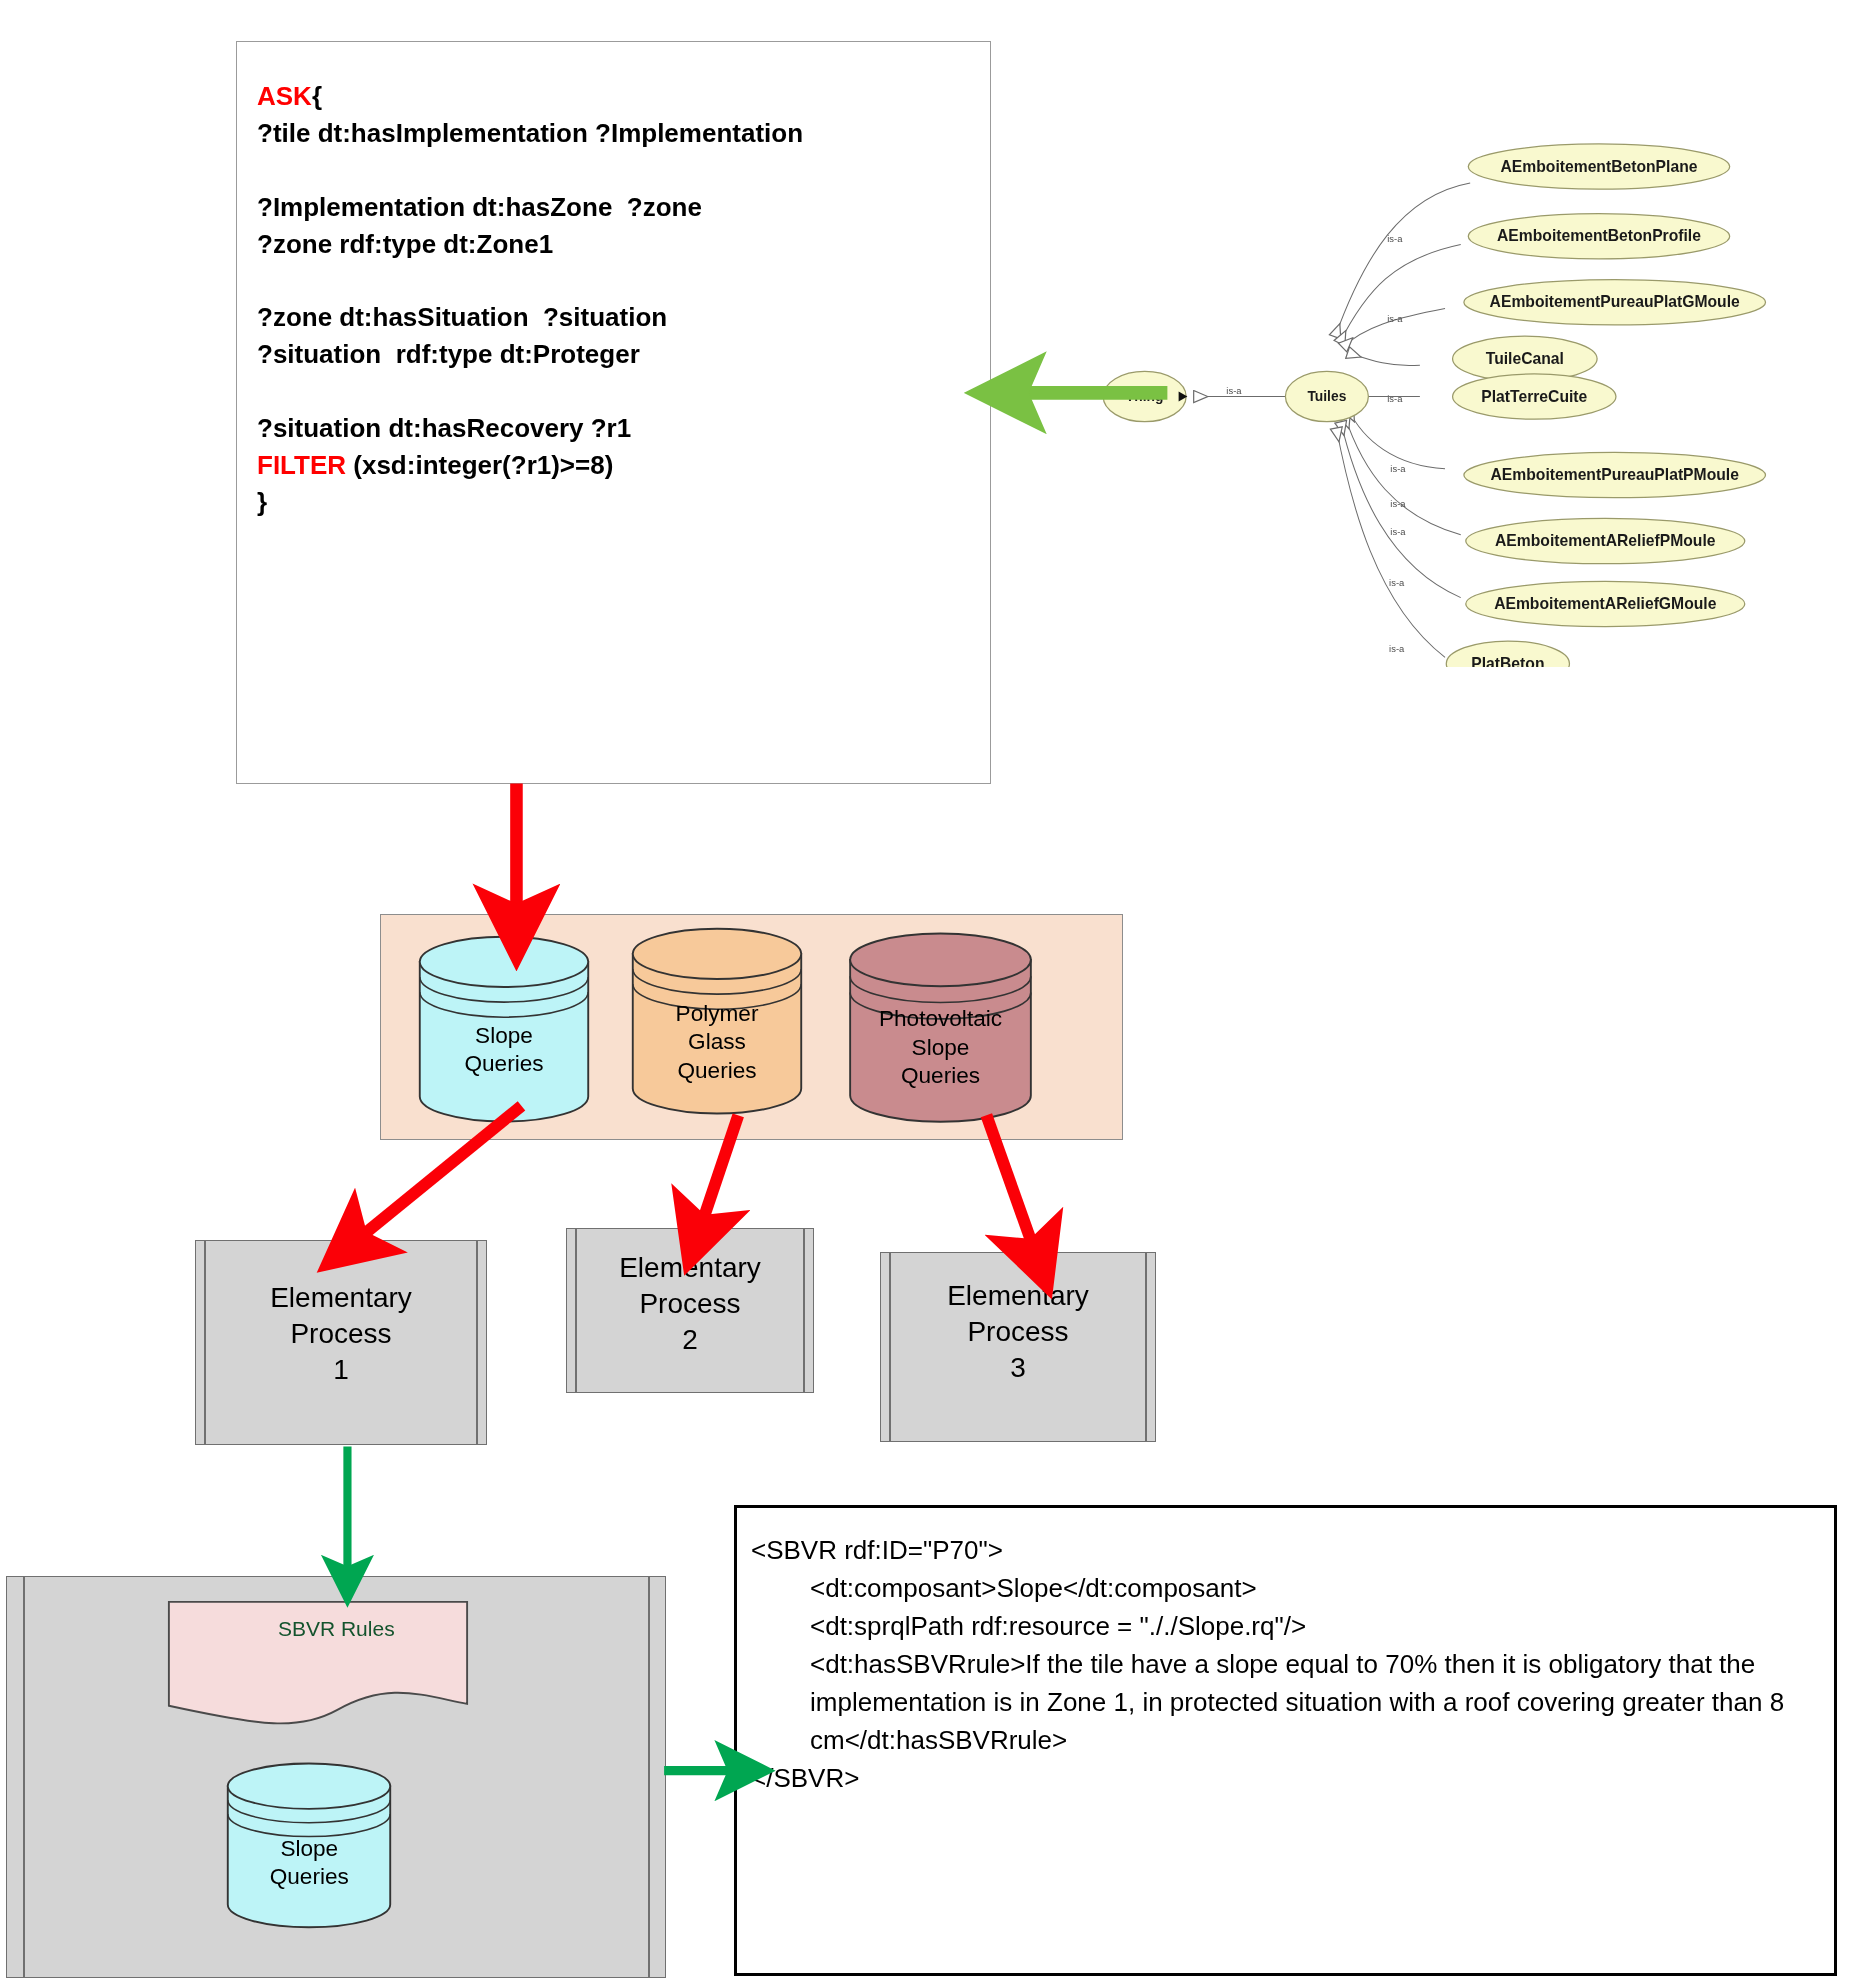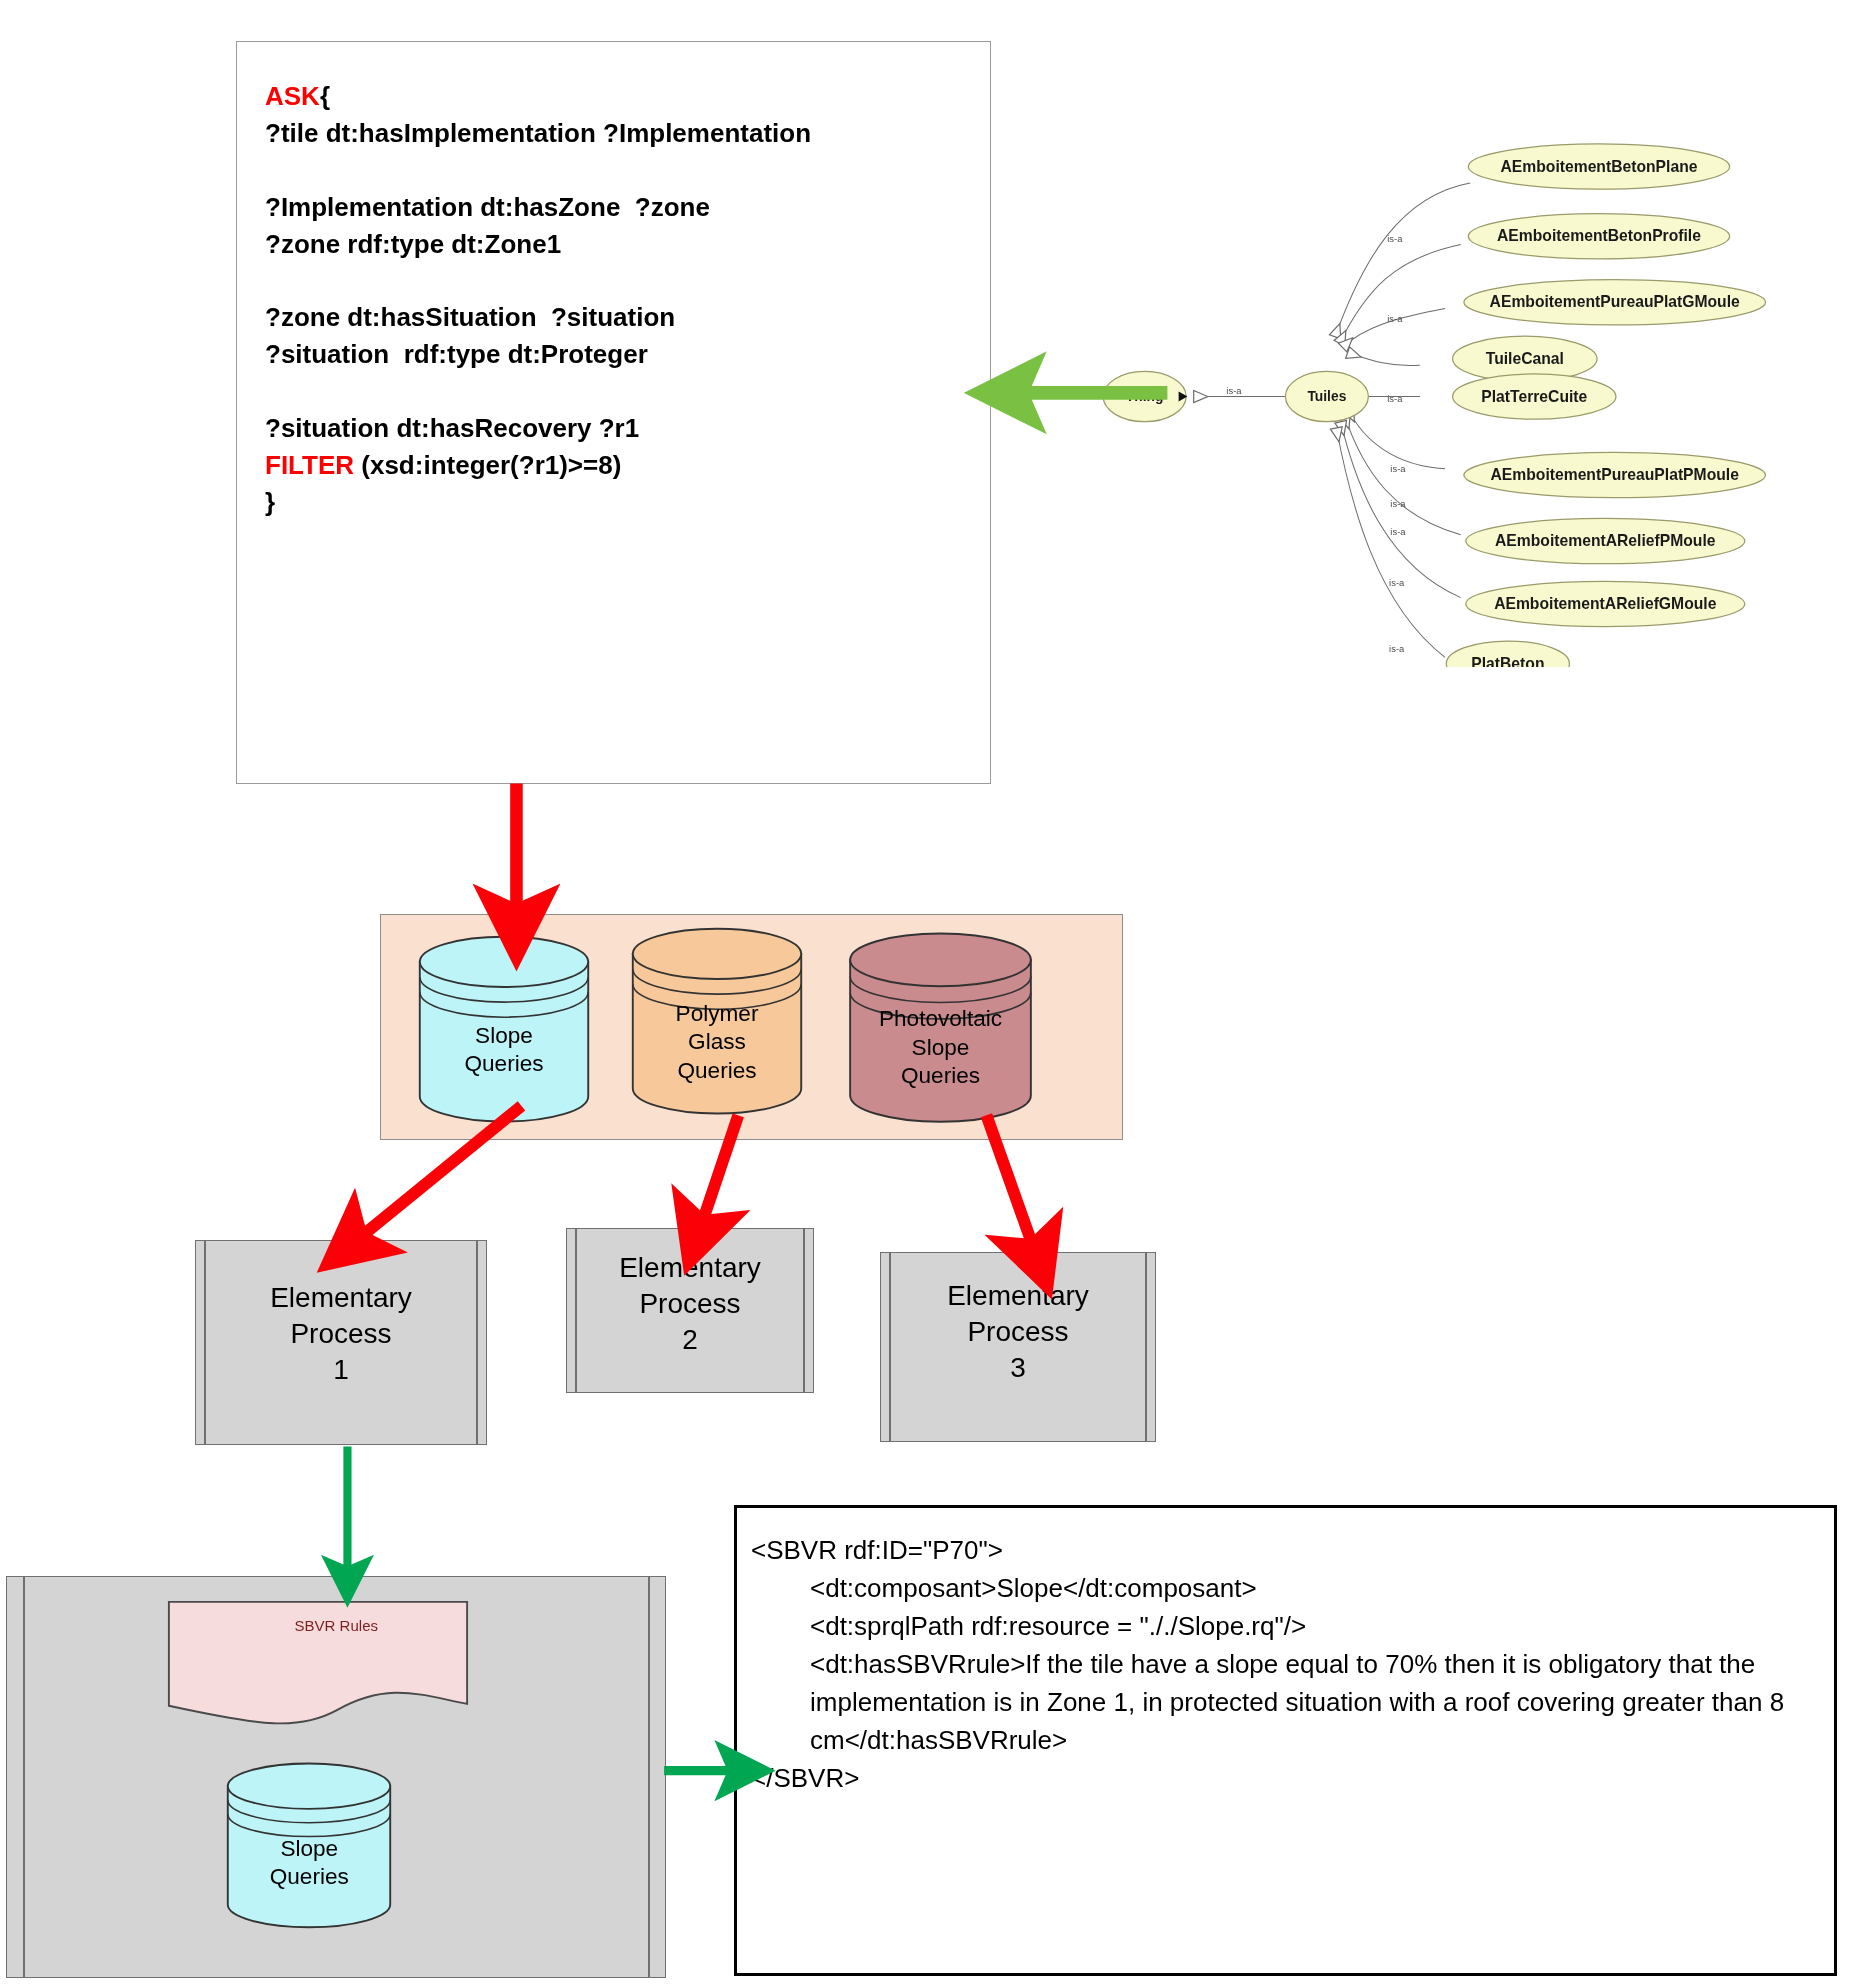--- a/index.html
+++ b/index.html
@@ -7,21 +7,21 @@
        font-family:"Liberation Sans",sans-serif;overflow:hidden;}
 
   .abs{position:absolute;}
 
   
   #query-box{
     left:236px;top:41px;width:755px;height:743px;
     background:#ffffff;border:1.9px solid #9b9b9b;box-sizing:border-box;
   }
   #query-text{
-    position:absolute;left:28px;top:36px;width:723px;
+    position:absolute;left:20px;top:36px;width:723px;
     font-family:"Liberation Sans",sans-serif;
     font-weight:bold;font-size:26px;line-height:1.42;color:#000;
     white-space:pre-wrap;
   }
   .kw{color:#ff0000;}
 
   
   #ontology{left:1068px;top:101px;width:788px;height:566px;}
   #ontology svg{display:block;}
 
@@ -61,21 +61,21 @@
     left:6.3px;top:1576px;width:660px;height:402px;
     background:#d4d4d4;border:1.9px solid #707070;box-sizing:border-box;
   }
   #rules-box::before,#rules-box::after{
     content:"";position:absolute;top:0;bottom:0;width:1.9px;background:#707070;
   }
   #rules-box::before{left:15.7px;}
   #rules-box::after{right:15.7px;}
   #sbvr-doc-label{
     position:absolute;left:0;width:100%;text-align:center;top:40px;
-    font-family:"Liberation Sans",sans-serif;font-size:15px;color:#7f1d1d;
+    font-family:"Liberation Sans",sans-serif;font-size:21px;color:#14532d;
   }
 
   
   #sbvr-box{
     left:734px;top:1505px;width:1103px;height:471px;
     background:#ffffff;border:3.1px solid #000;box-sizing:border-box;
   }
   #sbvr-text{
     position:absolute;left:14px;top:24px;width:1068px;
     font-family:"Liberation Sans",sans-serif;

